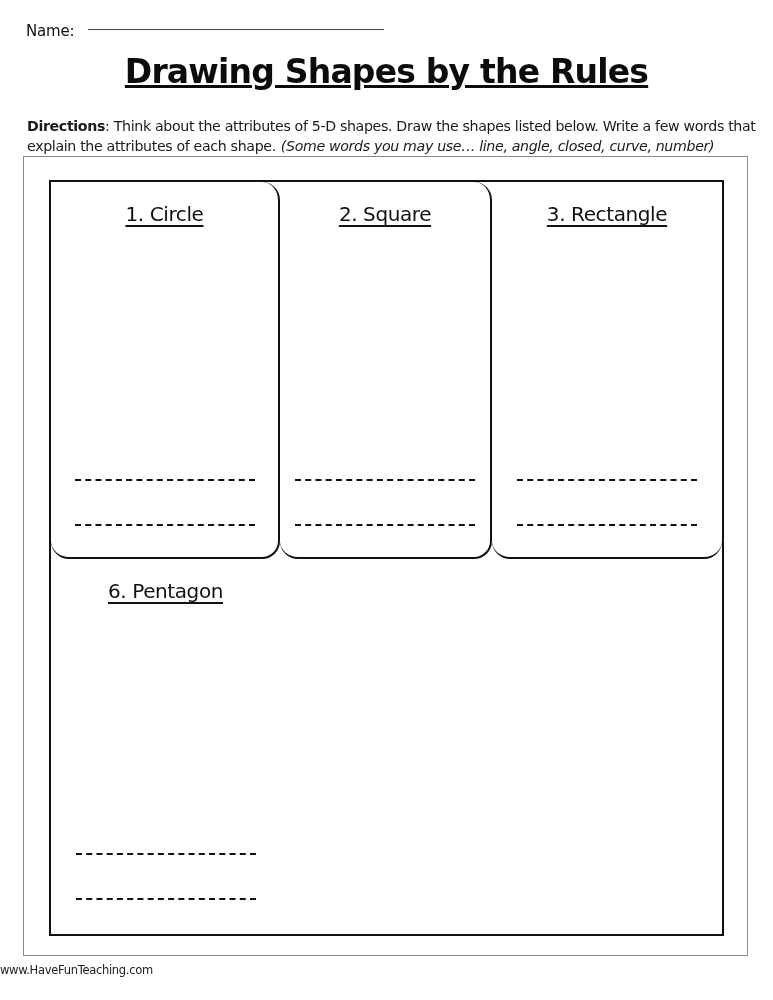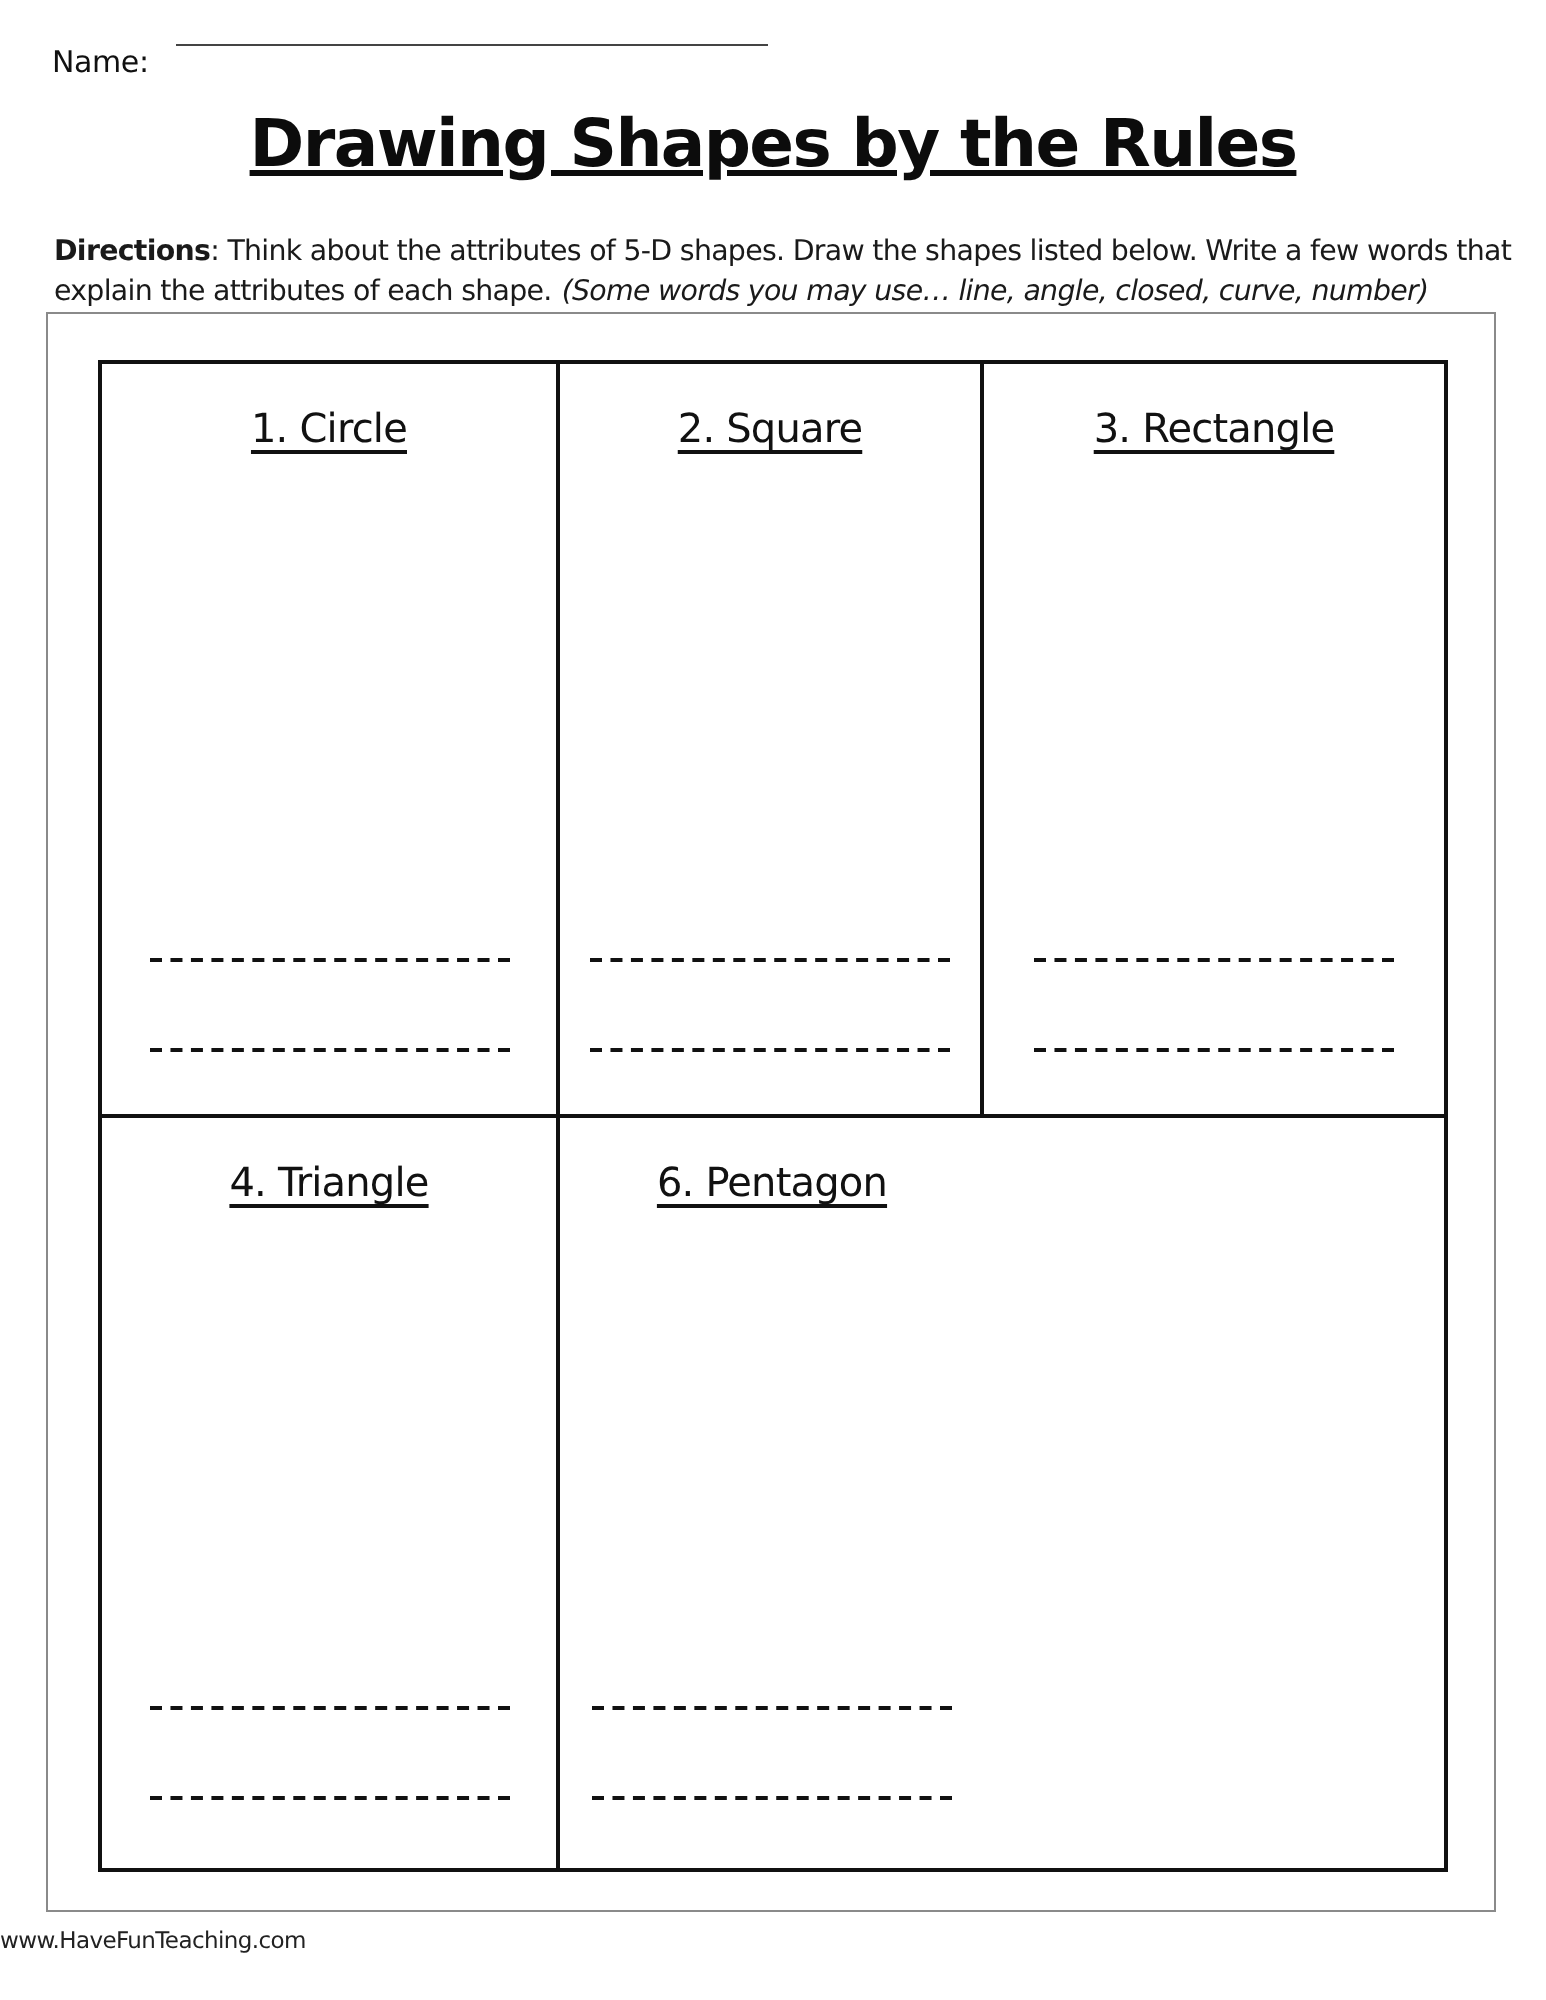--- a/index.html
+++ b/index.html
@@ -13,21 +13,21 @@
       position: relative;
       overflow: hidden;
       font-family: "DejaVu Sans", sans-serif;
       color: #111111;
     }
     .name-row {
       position: absolute;
       left: 26px;
       top: 22px;
       display: flex;
-      align-items: flex-start;
+      align-items: center;
     }
     .name-label {
       font-size: 15px;
       letter-spacing: -0.2px;
     }
     .name-line {
       width: 296px;
       height: 0;
       border-bottom: 1px solid #444;
       margin-left: 14px;
@@ -76,20 +76,21 @@
       box-sizing: border-box;
       display: grid;
       grid-template-columns: 229px 212px 1fr;
       grid-template-rows: 377px 1fr;
     }
     .cell {
       position: relative;
       box-sizing: border-box;
       border-right: 2px solid #111;
       border-bottom: 2px solid #111;
+      border-radius: 18px;
     }
     .cell.col-3 { border-right: none; }
     .cell.row-2 { border-bottom: none; }
     .cell-title {
       position: absolute;
       left: 0;
       right: 0;
       top: 20px;
       text-align: center;
       font-size: 20px;
@@ -148,25 +149,20 @@
   <div class="cell row-1 col-2">
     <div class="cell-title">2. Square</div>
     <div class="write-line line-1"></div>
     <div class="write-line line-2"></div>
   </div>
   <div class="cell row-1 col-3">
     <div class="cell-title">3. Rectangle</div>
     <div class="write-line line-1"></div>
     <div class="write-line line-2"></div>
   </div>
-  <div class="cell row-2 col-1">
-    <div class="cell-title">4. Triangle</div>
-    <div class="write-line line-1"></div>
-    <div class="write-line line-2"></div>
-  </div>
   <div class="cell row-2 col-3">
     <div class="cell-title">6. Pentagon</div>
     <div class="write-line line-1"></div>
     <div class="write-line line-2"></div>
   </div>
 </div>
 
 <div class="footer">www.HaveFunTeaching.com</div>
 
 </body></html>

